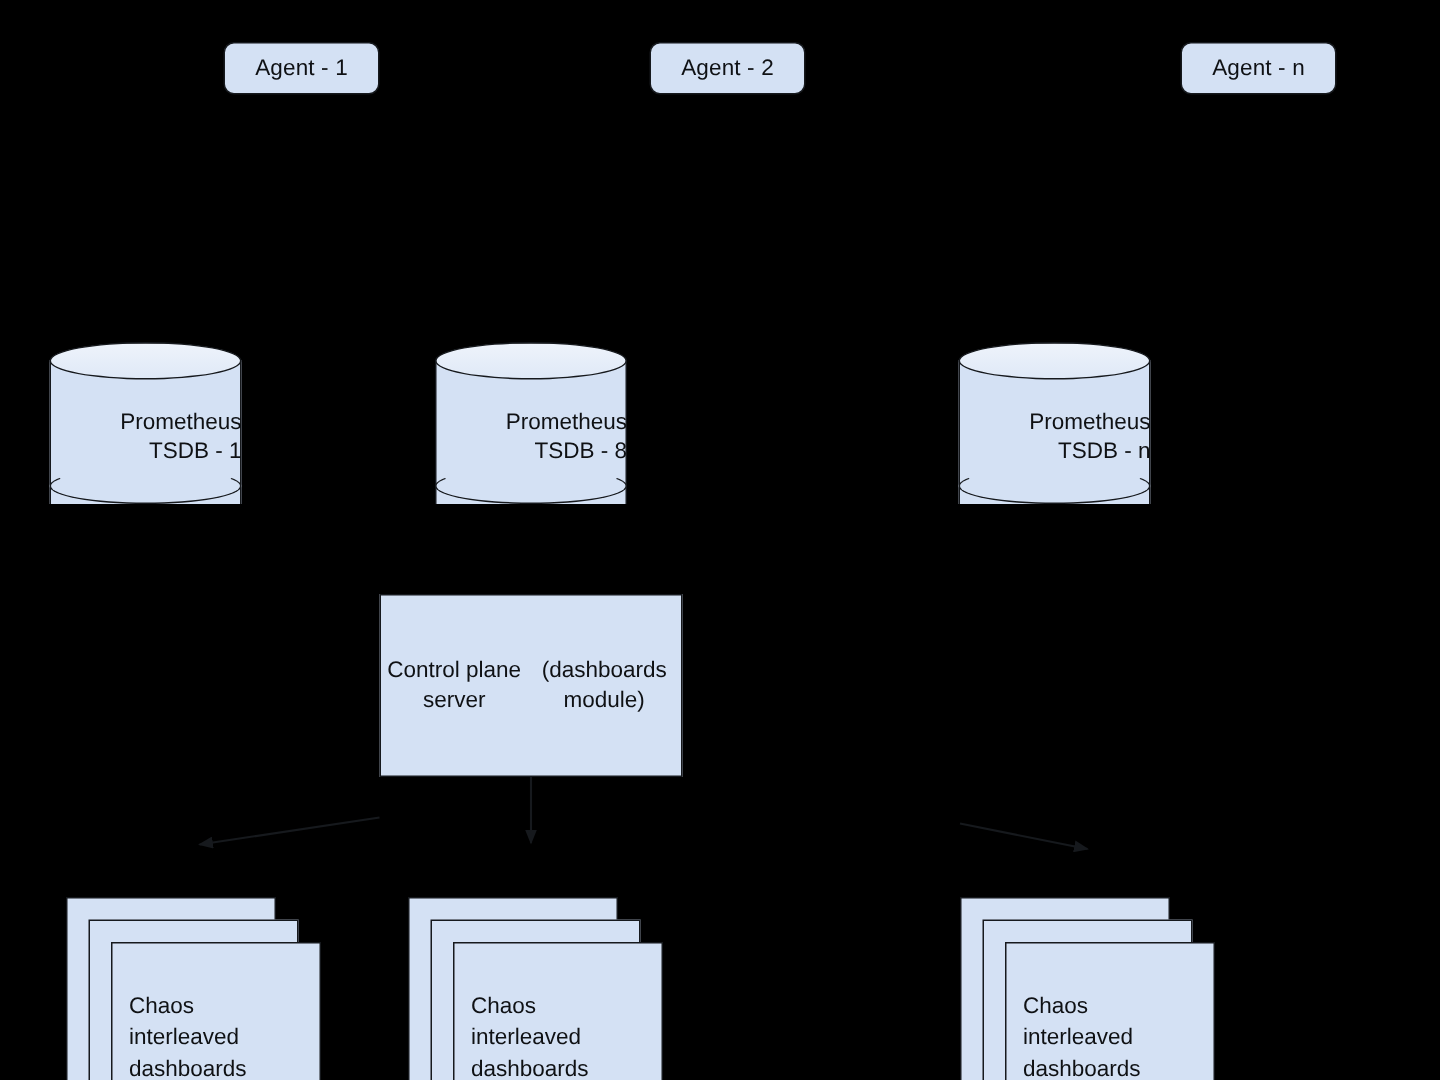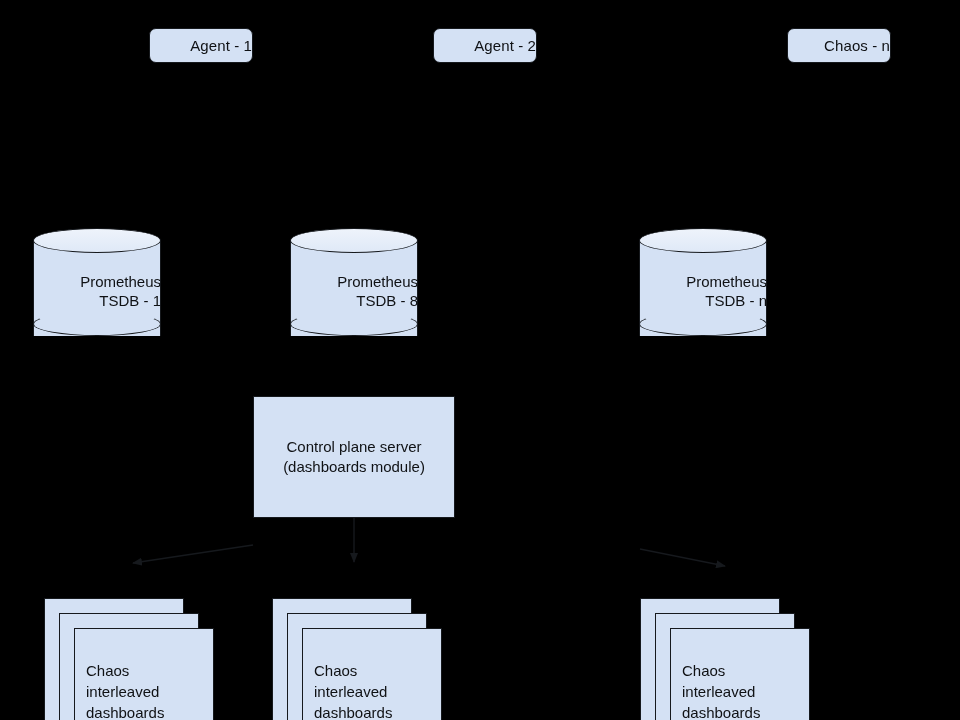--- a/index.html
+++ b/index.html
@@ -19,21 +19,21 @@
 
   
   .agent-box {
     position: absolute;
     box-sizing: border-box;
     background: #d4e1f4;
     border: 1px solid #16191d;
     border-radius: 7px;
     display: flex;
     align-items: center;
-    justify-content: flex-end;
+    justify-content: center;
     font-size: 15px;
     color: #0f1114;
     letter-spacing: 0.1px;
     white-space: nowrap;
   }
 
   
   .cylinder {
     position: absolute;
     width: 128px;
@@ -84,21 +84,21 @@
     text-align: right;
   }
 
   
   .plane-box {
     position: absolute;
     box-sizing: border-box;
     background: #d4e1f4;
     border: 1px solid #16191d;
     display: flex;
-    flex-direction: column;
+    flex-direction: row;
     align-items: center;
     justify-content: center;
     font-size: 15px;
     line-height: 20px;
     color: #0f1114;
     text-align: center;
   }
 
   
   .stack {
@@ -177,21 +177,21 @@
     <path class="edge-visible" d="M640,549 L725,566" marker-end="url(#arrow-dark)"></path>
   </svg>
 
   <div class="agent-box" style="left:149px; top:28px; width:104px; height:35px;">
     <span>Agent - 1</span>
   </div>
   <div class="agent-box" style="left:401px; top:28px; width:104px; height:35px;margin-left:32px;">
     <span>Agent - 2</span>
   </div>
   <div class="agent-box" style="left:787px; top:28px; width:104px; height:35px;">
-    <span>Chaos - n</span>
+    <span>Agent - n</span>
   </div>
 
   <div class="cylinder" style="left:33px; top:228px;">
     <div class="cyl-body"></div>
     <div class="cyl-bottom"></div>
     <div class="cyl-top"></div>
     <div class="cyl-label">
       <div>Prometheus</div>
       <div>TSDB - 1</div>
     </div>

